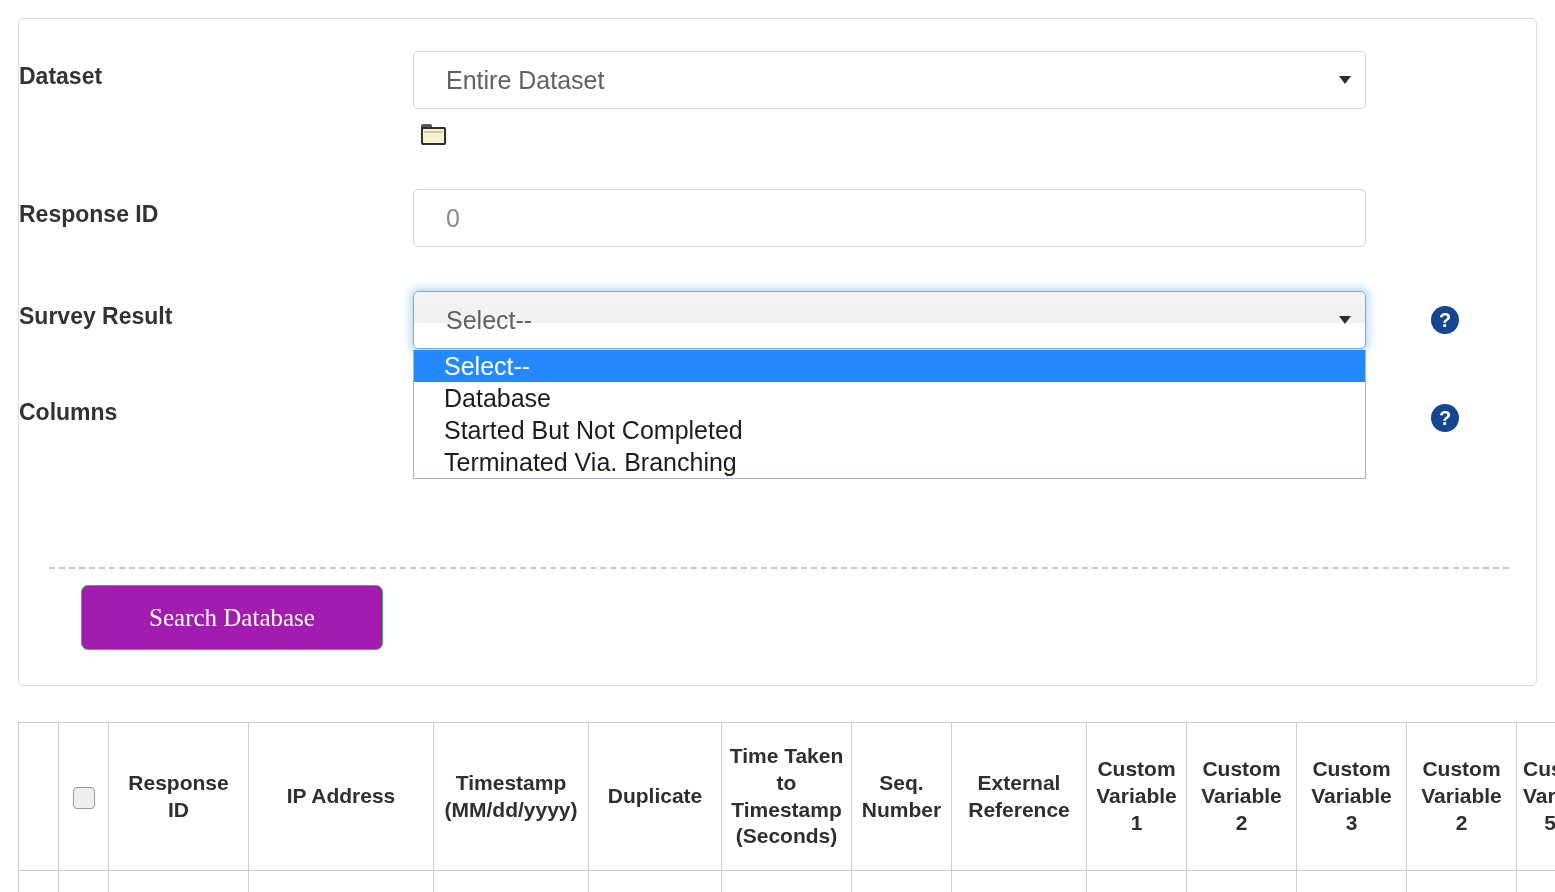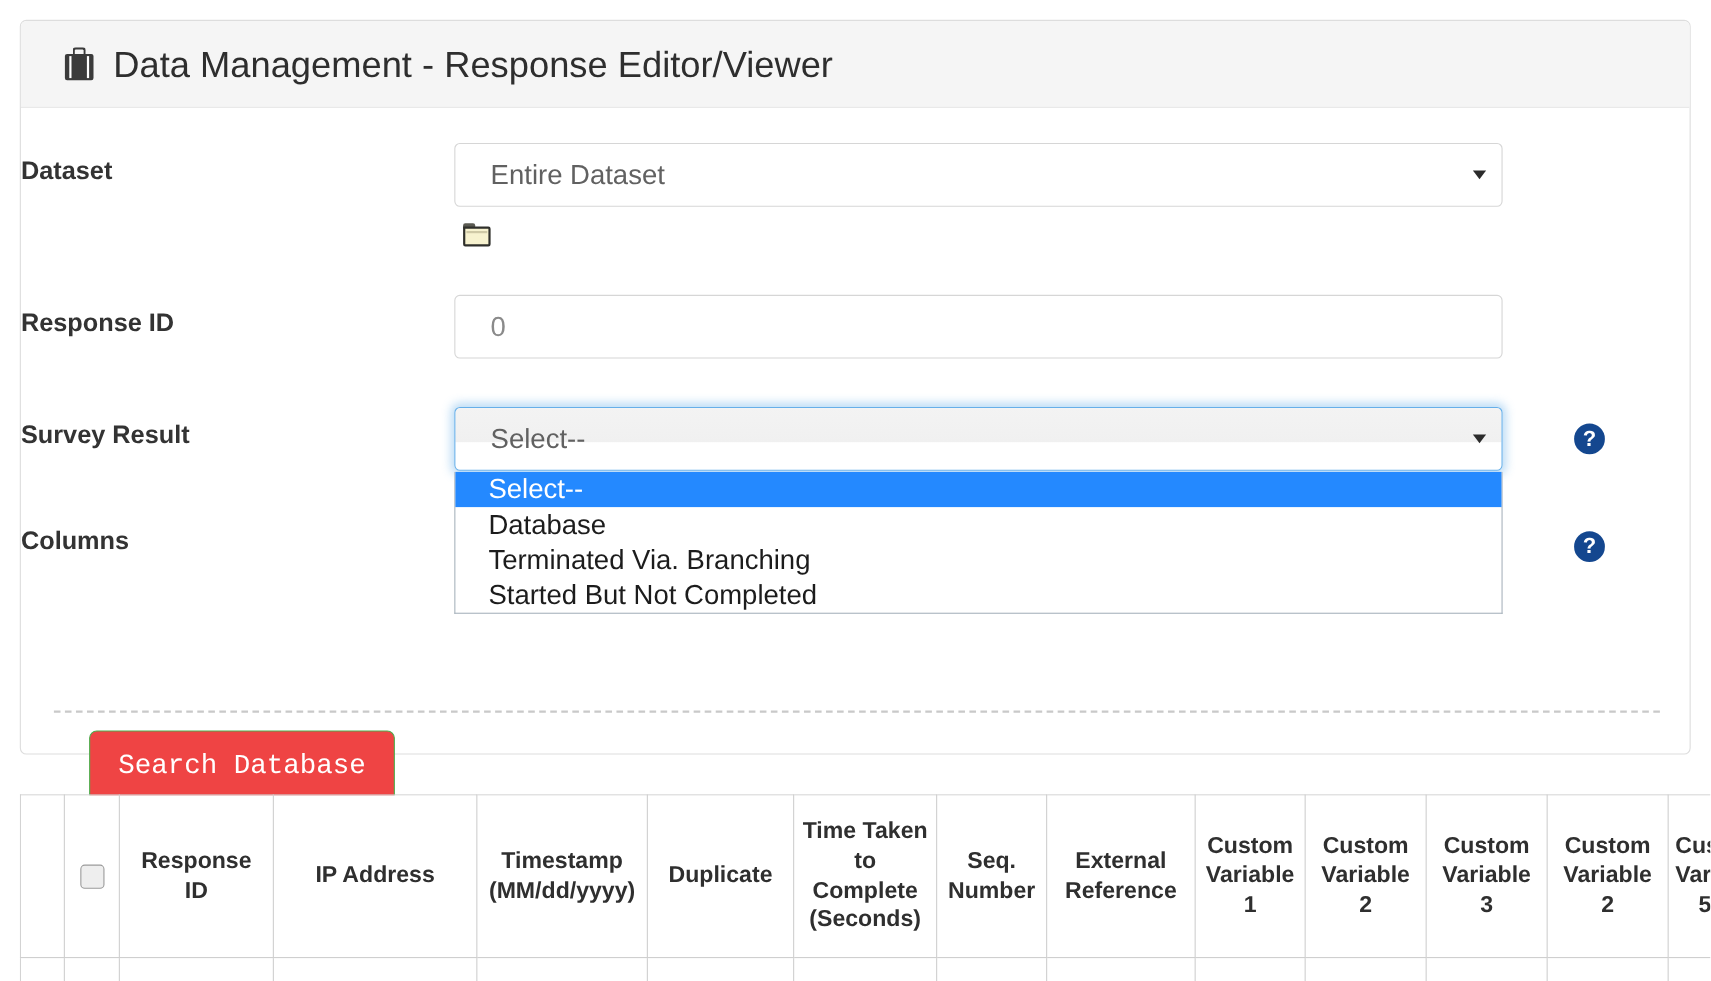--- a/index.html
+++ b/index.html
@@ -228,28 +228,28 @@
     top: 548px;
     width: 1460px;
     border-top: 2px dashed #c9c9c9;
   }
 
   
   .btn-search {
     position: absolute;
     left: 62px;
     top: 566px;
-    width: 278px;
+    width: 302px;
     height: 65px;
-    background: #ef4444;
+    background: #a21caf;
     border: 1px solid #4cae4c;
     border-radius: 7px;
     color: #ffffff;
     font-size: 25px;
-    font-family: Liberation Mono, monospace;
+    font-family: Liberation Serif, serif;
     cursor: pointer;
     padding: 0;
   }
 
   
   .table-wrap {
     position: absolute;
     left: 18px;
     top: 722px;
     width: 1537px;
@@ -287,29 +287,20 @@
     cursor: pointer;
   }
 </style>
 </head>
 <body>
 
 <div class="page">
 
   <div class="panel">
 
-    <div class="panel-heading">
-      <span class="briefcase-icon">
-        <span class="handle"></span>
-        <span class="body"></span>
-        <span class="slitL"></span>
-        <span class="slitR"></span>
-      </span>
-      <span class="panel-title">Data Management - Response Editor/Viewer</span>
-    </div>
 
     <div class="panel-body">
 
       <div class="form-row" style="top:32px;">
         <div class="form-label">Dataset</div>
         <div class="control-area">
           <div class="form-control select-box">
             <span>Entire Dataset</span>
             <span class="select-arrow"></span>
           </div>
@@ -333,22 +324,22 @@
       <div class="form-row" style="top:272px;">
         <div class="form-label">Survey Result</div>
         <div class="control-area">
           <div class="form-control select-box select-open">
             <span>Select--</span>
             <span class="select-arrow"></span>
           </div>
           <ul class="dropdown-list">
             <li class="dropdown-item selected">Select--</li>
             <li class="dropdown-item">Database</li>
+            <li class="dropdown-item">Started But Not Completed</li>
             <li class="dropdown-item">Terminated Via. Branching</li>
-            <li class="dropdown-item">Started But Not Completed</li>
           </ul>
         </div>
       </div>
 
       <div class="form-row" style="top:368px;">
         <div class="form-label">Columns</div>
       </div>
 
       <span class="help-icon" style="left:1412px; top:287px;">?</span>
       <span class="help-icon" style="left:1412px; top:385px;">?</span>
@@ -380,21 +371,21 @@
       <thead>
         <tr>
           <th></th>
           <th>
             <span class="cb"></span>
           </th>
           <th>Response ID</th>
           <th>IP Address</th>
           <th>Timestamp (MM/dd/yyyy)</th>
           <th>Duplicate</th>
-          <th>Time Taken to Complete (Seconds)</th>
+          <th>Time Taken to Timestamp (Seconds)</th>
           <th>Seq. Number</th>
           <th>External Reference</th>
           <th>Custom Variable 1</th>
           <th>Custom Variable 2</th>
           <th>Custom Variable 3</th>
           <th>Custom Variable 2</th>
           <th>Custom Variable 5</th>
         </tr>
       </thead>
       <tbody>

